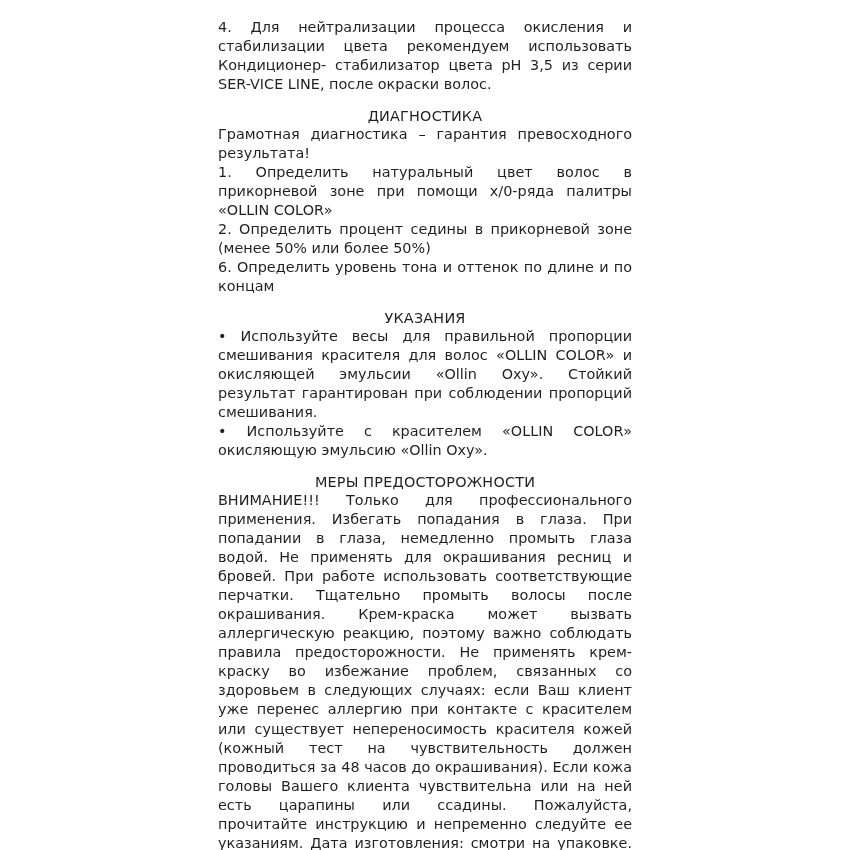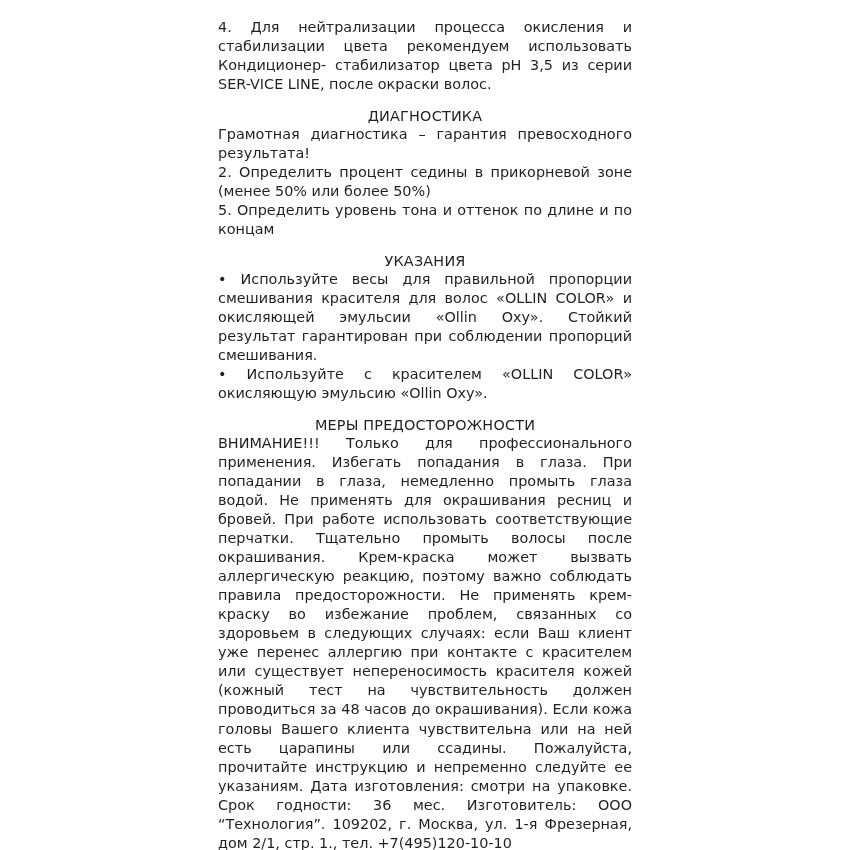--- a/index.html
+++ b/index.html
@@ -50,22 +50,23 @@
 <div class="page">
   <div class="col">
 
     <div class="block">
       <p>4.  Для  нейтрализации  процесса  окисления  и стабилизации  цвета  рекомендуем  использовать Кондиционер- стабилизатор цвета рН 3,5 из серии SER-VICE LINE, после окраски волос.</p>
     </div>
 
     <div class="block heading-wrap">
       <h2>ДИАГНОСТИКА</h2>
       <p>Грамотная  диагностика  –  гарантия  превосходного результата!</p>
+      <p>1. Определить натуральный цвет волос в прикорневой зоне при помощи х/0-ряда палитры «OLLIN COLOR»</p>
       <p>2. Определить процент седины в прикорневой зоне (менее 50% или более 50%)</p>
-      <p>5. Определить уровень тона и оттенок по длине и по концам</p>
+      <p>6. Определить уровень тона и оттенок по длине и по концам</p>
     </div>
 
     <div class="block heading-wrap">
       <h2>УКАЗАНИЯ</h2>
       <p>•  Используйте  весы  для  правильной  пропорции смешивания  красителя  для  волос  «OLLIN COLOR»  и окисляющей эмульсии «Ollin Oxy».  Стойкий результат гарантирован при соблюдении пропорций смешивания.</p>
       <p>•   Используйте   с   красителем   «OLLIN   COLOR» окисляющую эмульсию «Ollin Oxy».</p>
     </div>
 
     <div class="block heading-wrap">
       <h2>МЕРЫ ПРЕДОСТОРОЖНОСТИ</h2>

